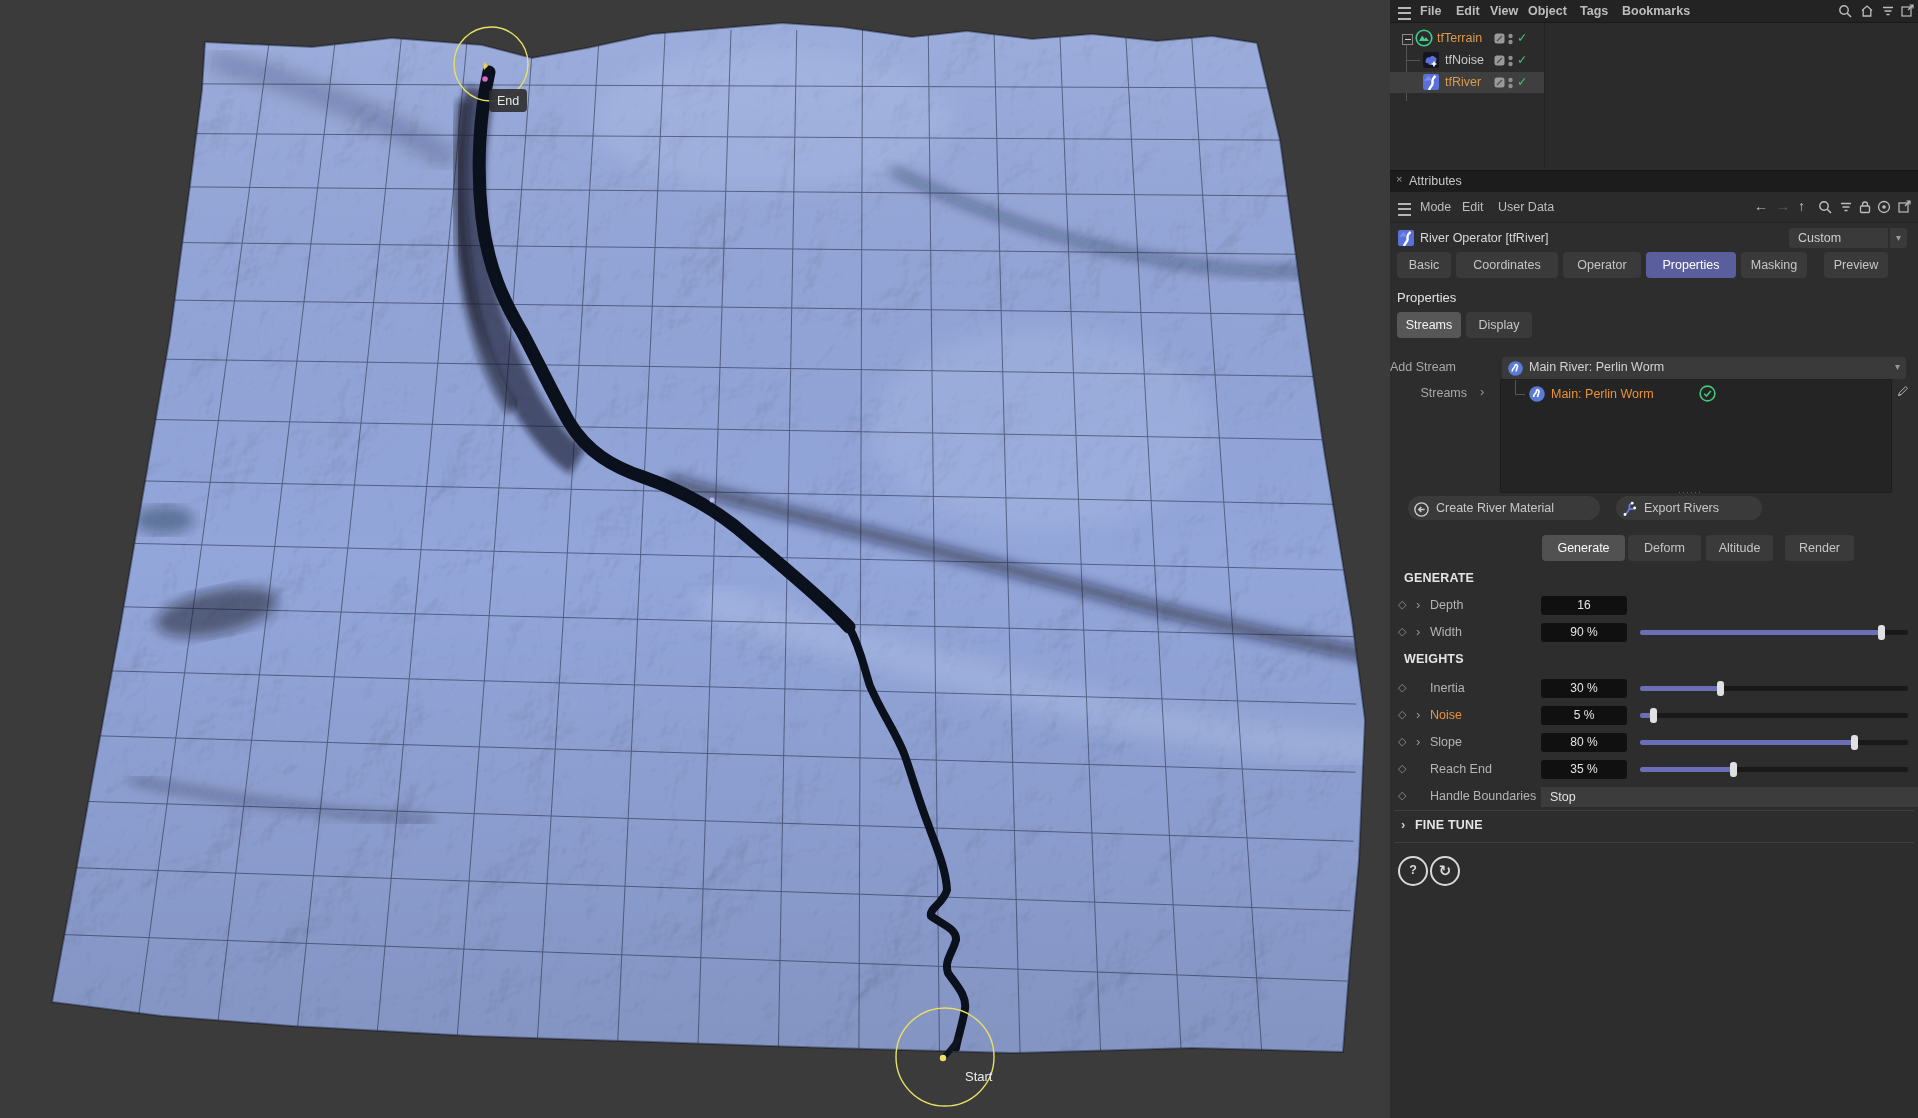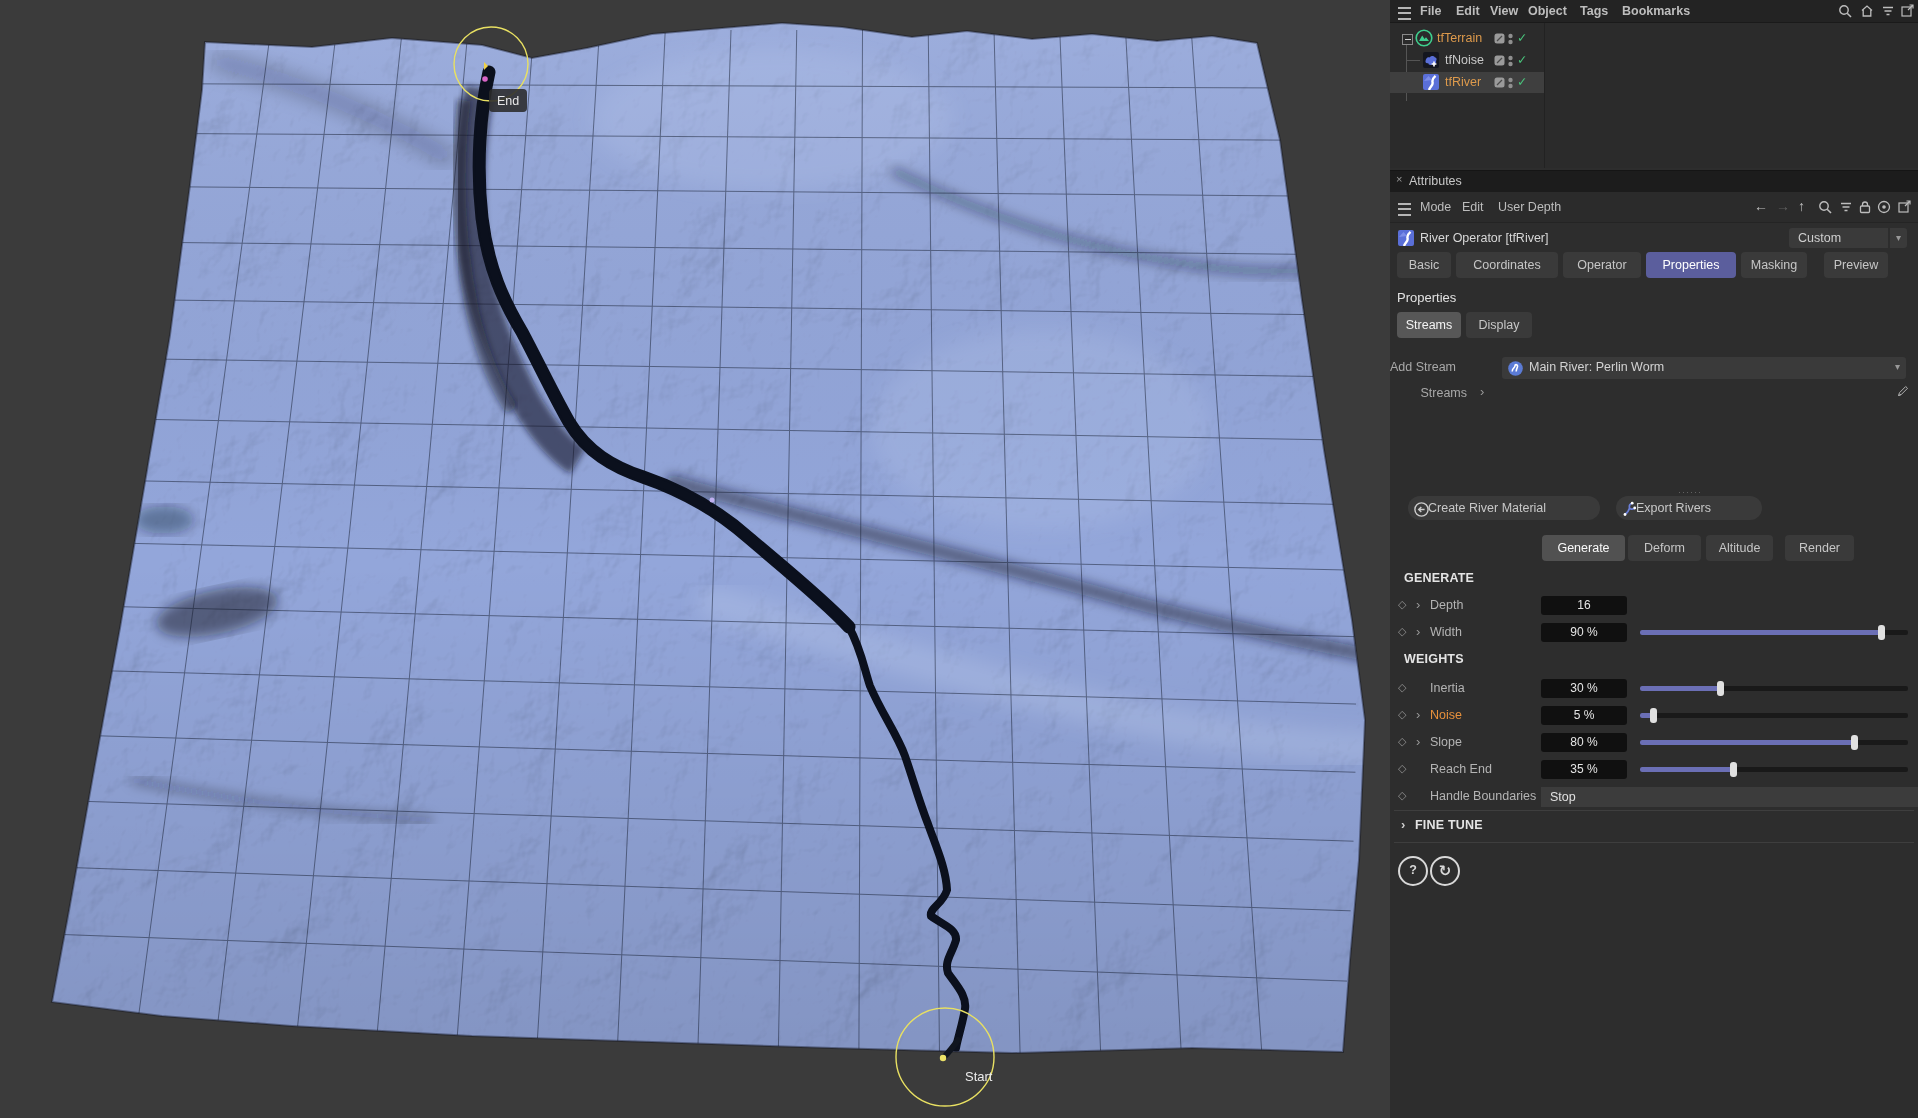--- a/index.html
+++ b/index.html
@@ -26,21 +26,21 @@
   .tree-line{position:absolute;background:#555;}
   .attr-title{position:absolute;left:0;top:170px;width:528px;height:21px;background:#1c1c1c;border-top:1px solid #151515;}
   .attr-menubar{position:absolute;left:0;top:192px;width:528px;height:30px;background:#2b2b2b;border-bottom:1px solid #242424;}
   .attr-menubar .mi{position:absolute;top:8px;color:#bdbdbd;}
   .nav-ar{font-size:14px;}
   .btn{position:absolute;background:#3a3a3a;border-radius:4px;color:#c6c6c6;text-align:center;line-height:26px;height:26px;cursor:default;}
   .btn.activeTab{background:#5b5e9d;color:#fff;}
   .btn.activeSub{background:#575757;color:#f2f2f2;}
   .btn.activeMode{background:#515151;color:#fafafa;}
   .pill{position:absolute;background:#3a3a3a;border-radius:12px;height:24px;line-height:24px;color:#c8c8c8;}
-  .pill .plbl{margin-left:20px;}
+  .pill .plbl{margin-left:28px;}
   .pill .picon{position:absolute;left:6px;top:4.5px;}
   .head{position:absolute;font-weight:bold;color:#e4e4e4;font-size:12.5px;letter-spacing:.2px;}
   .prow{position:absolute;left:0;width:528px;height:20px;}
   .diamond{position:absolute;left:8px;top:2px;color:#8f8f8f;font-size:11px;}
   .expander{position:absolute;left:26px;top:1px;color:#9a9a9a;font-size:13px;}
   .plabel{position:absolute;left:40px;top:2px;color:#b4b4b4;}
   .pvalue{position:absolute;left:151px;top:0px;width:86px;height:19px;background:#101010;border-radius:3px;
           color:#e6e6e6;text-align:center;line-height:19px;font-size:12px;}
   .slider{position:absolute;left:250px;top:7px;width:268px;height:5px;background:#191919;border-radius:2px;}
   .slider .fill{position:absolute;left:0;top:0;height:5px;background:#6b6fb5;border-radius:2px;}
@@ -249,21 +249,21 @@
 
   <div class="attr-title">
     <span class="abs" style="left:6px;top:2px;color:#999;font-size:11px">×</span>
     <span class="abs" style="left:19px;top:3px;color:#c8c8c8">Attributes</span>
   </div>
 
   <div class="attr-menubar">
     <span class="mi" style="left:8px;top:11px"><span class="hamb"></span></span>
     <span class="mi" style="left:30px">Mode</span>
     <span class="mi" style="left:72px">Edit</span>
-    <span class="mi" style="left:108px">User Depth</span>
+    <span class="mi" style="left:108px">User Data</span>
     <span class="mi nav-ar" style="left:364px;top:6px;color:#c0c0c0">←</span>
     <span class="mi nav-ar" style="left:386px;top:6px;color:#5f5f5f">→</span>
     <span class="mi nav-ar" style="left:408px;top:6px;color:#c0c0c0">↑</span>
     <span class="mi ico" style="left:428px;top:8px"><svg width="14" height="14">
           <circle cx="6" cy="6" r="4.2" fill="none" stroke="currentColor" stroke-width="1.4"></circle>
           <line x1="9.2" y1="9.2" x2="13" y2="13" stroke="currentColor" stroke-width="1.6"></line>
         </svg></span>
     <span class="mi ico" style="left:449px;top:9px"><svg width="14" height="12">
           <path d="M2 2.5 H12 M3.5 6 H10.5 M5.5 9.5 H8.5" stroke="currentColor" stroke-width="1.5"></path>
         </svg></span>
@@ -316,20 +316,35 @@
             <path d="M4.2 10.5 C4.2 6.5,7 7.2,7 4.8 C7 3.2,9 3.2,9.5 4.8 C10 6.5,8.2 7.2,8.2 10.5" stroke="#fff" stroke-width="1.6" fill="none"></path>
           </svg></span>
       <span class="abs" style="left:27px;top:3px;color:#d2d2d2">Main River: Perlin Worm</span>
       <span class="abs caret" style="right:6px;top:4px">▾</span>
     </div>
   </div>
 
   <div class="abs" style="top:379px;left:0;width:528px;height:114px">
     <span class="abs" style="left:0;top:7px;width:77px;text-align:right;color:#a8a8a8">Streams</span>
     <span class="abs" style="left:90px;top:5px;color:#9a9a9a;font-size:13px">›</span>
+    <div class="abs" style="left:110px;top:0;width:392px;height:114px;background:#242424;border:1px solid #1e1e1e;box-sizing:border-box">
+      <div class="tree-line" style="left:14px;top:0;width:1px;height:14px"></div>
+      <div class="tree-line" style="left:14px;top:14px;width:10px;height:1px"></div>
+      <div class="abs" style="left:0;top:4px;width:390px;height:21px">
+        <span class="abs ico" style="left:28px;top:2px"><svg width="16" height="16">
+              <circle cx="8" cy="8" r="7.8" fill="#5b7bd5"></circle>
+              <path d="M4.6 11 C4.6 7,7.4 7.7,7.4 5.2 C7.4 3.5,9.5 3.5,10 5.2 C10.5 7,8.7 7.7,8.7 11" stroke="#fff" stroke-width="1.7" fill="none"></path>
+            </svg></span>
+        <span class="abs" style="left:50px;top:3px;color:#e8913c">Main: Perlin Worm</span>
+        <span class="abs" style="left:198px;top:1px"><svg width="17" height="17">
+              <circle cx="8.5" cy="8.5" r="7.4" fill="none" stroke="#49c47c" stroke-width="1.6"></circle>
+              <path d="M5.2 8.7 L7.5 11 L11.8 6" fill="none" stroke="#49c47c" stroke-width="1.6"></path>
+            </svg></span>
+      </div>
+    </div>
     <span class="abs" style="left:506px;top:5px"><svg width="14" height="14">
           <path d="M2.5 11.5 L3.5 8.7 L9.7 2.5 L11.5 4.3 L5.3 10.5 Z M2.5 11.5 L5.3 10.5" stroke="#b0b0b0" stroke-width="1" fill="none"></path>
         </svg></span>
     <span class="grip" style="left:288px;top:108px">······</span>
   </div>
 
   <div class="abs" style="top:496px;left:0;width:528px;height:25px">
     <div class="pill" style="left:18px;width:192px">
       <span class="picon"><svg width="15" height="15">
             <circle cx="7.5" cy="7.5" r="6.6" fill="none" stroke="#ccc" stroke-width="1.4"></circle>

